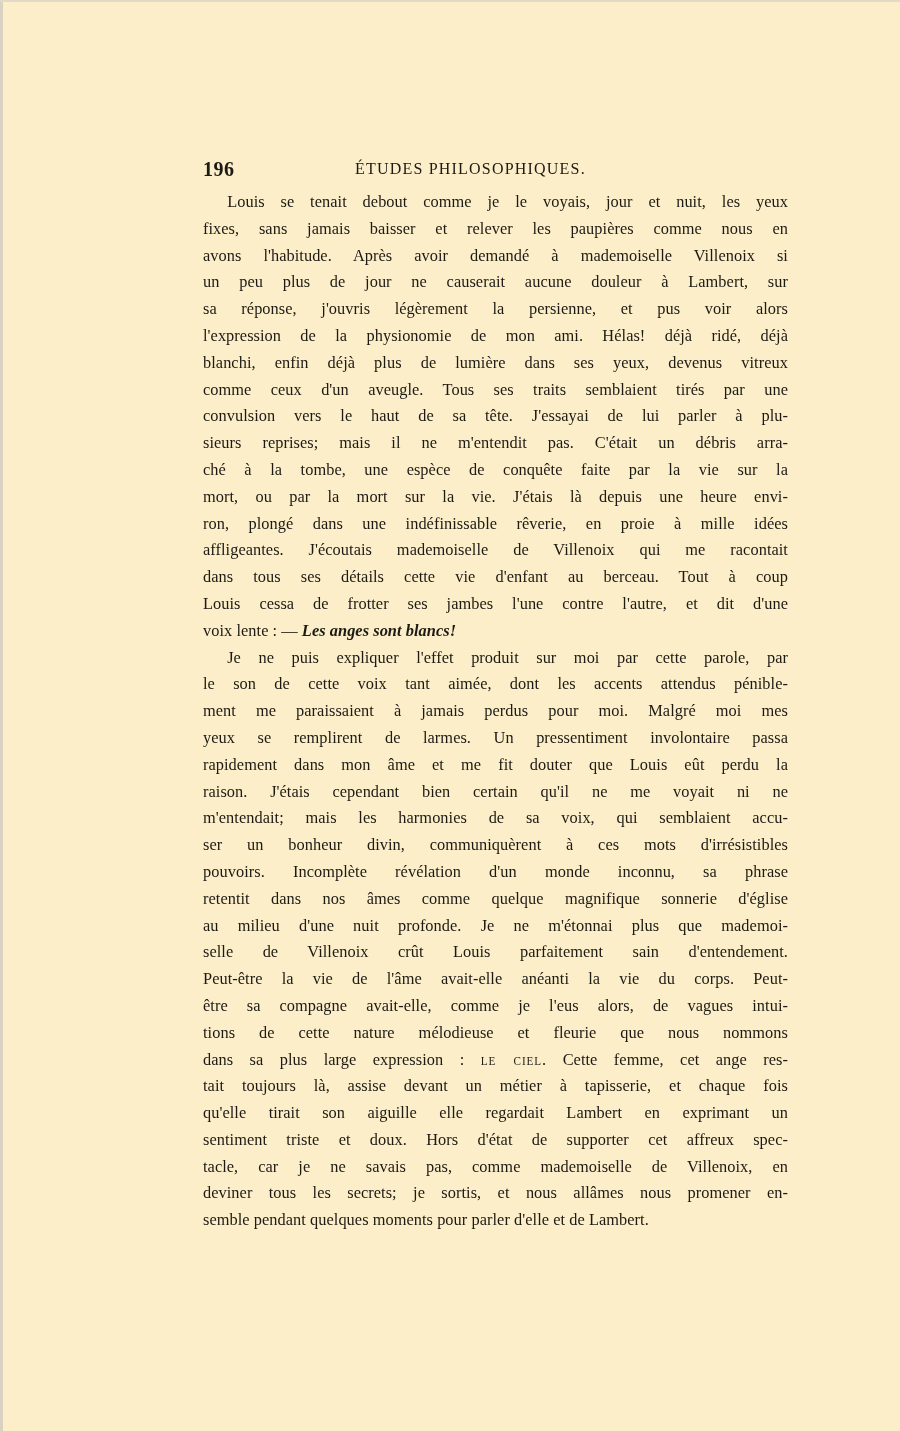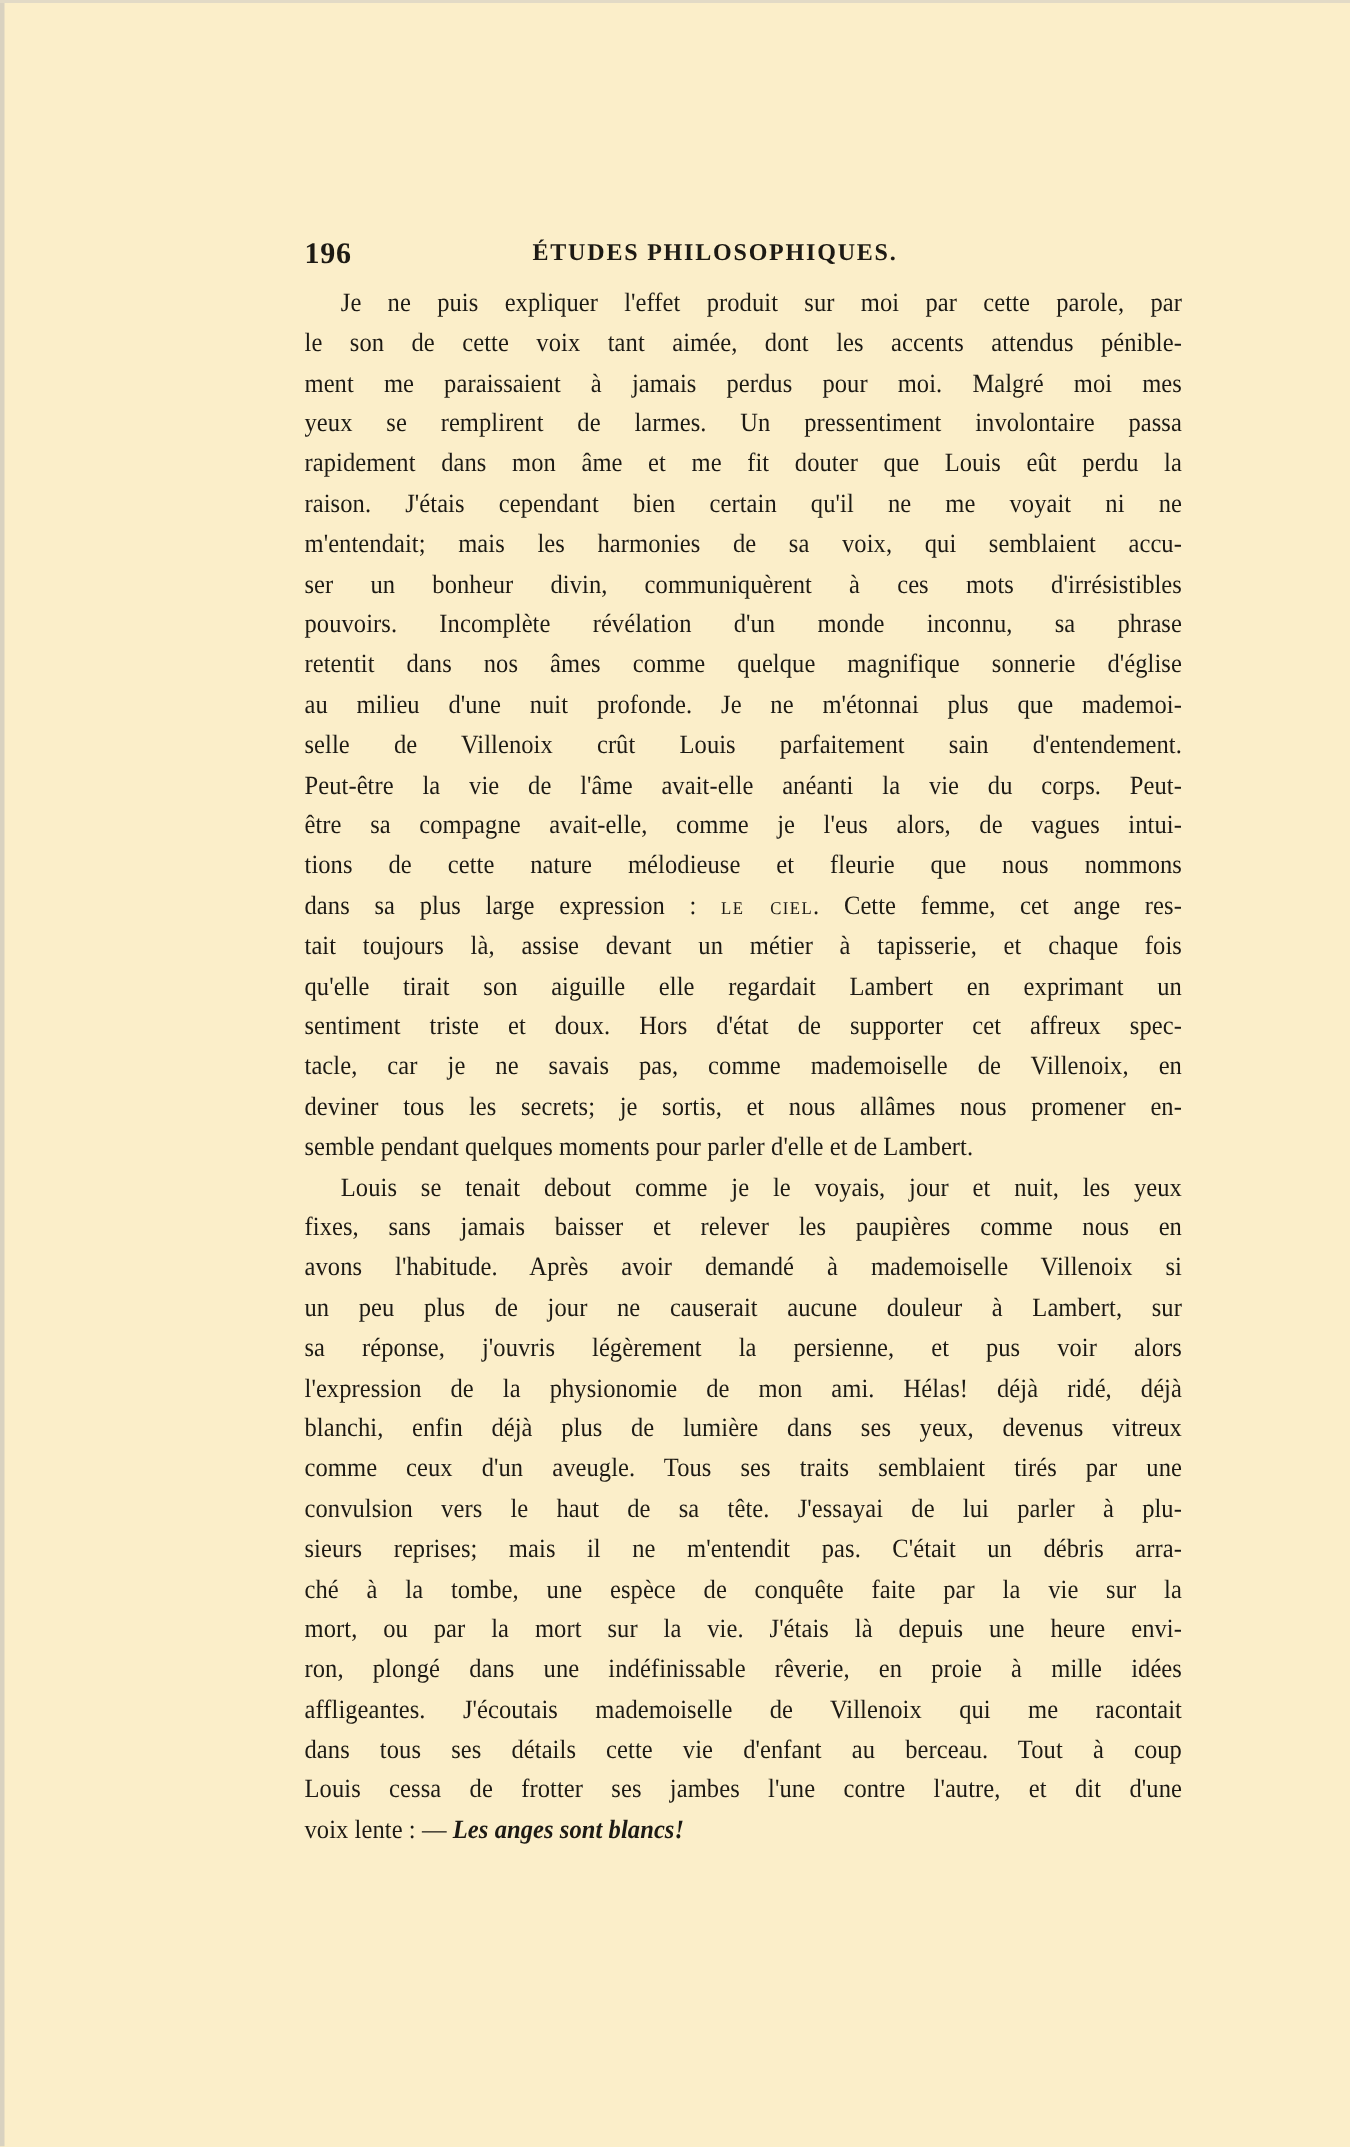--- a/index.html
+++ b/index.html
@@ -21,21 +21,21 @@
   }
   .header {
     position: absolute; left: 203px; top: 158px; width: 585px; height: 24px; text-align: center;
   }
   .page-number {
     position: absolute; left: 0; top: 0;
     font-size: 20px; font-weight: bold; letter-spacing: 0.5px;
   }
   .running-title {
     position: absolute; left: 152px; top: 2px;
-    font-size: 16px; font-weight: bold; letter-spacing: 1.2px;
+    font-size: 16px; font-weight: normal; letter-spacing: 1.2px;
   }
   .body-text {
     position: absolute; left: 203px; top: 188px; width: 585px;
   }
   .line {
     height: 26.8px; line-height: 26.8px;
     font-size: 17.6px;
     text-align: justify; text-align-last: justify;
     white-space: nowrap; overflow: visible;
     letter-spacing: 0.05px;
@@ -52,20 +52,39 @@
 
 <div class="page-edge"></div>
 <div class="page-edge-top"></div>
 
 <div class="header">
   <span class="page-number">196</span>
   <span class="running-title">ÉTUDES PHILOSOPHIQUES.</span>
 </div>
 
 <div class="body-text">
+  <div id="para1">
+      <div class="line indent">Louis se tenait debout comme je le voyais, jour et nuit, les yeux</div>
+      <div class="line">fixes, sans jamais baisser et relever les paupières comme nous en</div>
+      <div class="line">avons l'habitude. Après avoir demandé à mademoiselle Villenoix si</div>
+      <div class="line">un peu plus de jour ne causerait aucune douleur à Lambert, sur</div>
+      <div class="line">sa réponse, j'ouvris légèrement la persienne, et pus voir alors</div>
+      <div class="line">l'expression de la physionomie de mon ami. Hélas! déjà ridé, déjà</div>
+      <div class="line">blanchi, enfin déjà plus de lumière dans ses yeux, devenus vitreux</div>
+      <div class="line">comme ceux d'un aveugle. Tous ses traits semblaient tirés par une</div>
+      <div class="line">convulsion vers le haut de sa tête. J'essayai de lui parler à plu-</div>
+      <div class="line">sieurs reprises; mais il ne m'entendit pas. C'était un débris arra-</div>
+      <div class="line">ché à la tombe, une espèce de conquête faite par la vie sur la</div>
+      <div class="line">mort, ou par la mort sur la vie. J'étais là depuis une heure envi-</div>
+      <div class="line">ron, plongé dans une indéfinissable rêverie, en proie à mille idées</div>
+      <div class="line">affligeantes. J'écoutais mademoiselle de Villenoix qui me racontait</div>
+      <div class="line">dans tous ses détails cette vie d'enfant au berceau. Tout à coup</div>
+      <div class="line">Louis cessa de frotter ses jambes l'une contre l'autre, et dit d'une</div>
+      <div class="line last"><span>voix lente : — </span><span class="italic">Les anges sont blancs!</span></div>
+    </div>
   <div id="para2">
       <div class="line indent">Je ne puis expliquer l'effet produit sur moi par cette parole, par</div>
       <div class="line">le son de cette voix tant aimée, dont les accents attendus pénible-</div>
       <div class="line">ment me paraissaient à jamais perdus pour moi. Malgré moi mes</div>
       <div class="line">yeux se remplirent de larmes. Un pressentiment involontaire passa</div>
       <div class="line">rapidement dans mon âme et me fit douter que Louis eût perdu la</div>
       <div class="line">raison. J'étais cependant bien certain qu'il ne me voyait ni ne</div>
       <div class="line">m'entendait; mais les harmonies de sa voix, qui semblaient accu-</div>
       <div class="line">ser un bonheur divin, communiquèrent à ces mots d'irrésistibles</div>
       <div class="line">pouvoirs. Incomplète révélation d'un monde inconnu, sa phrase</div>
@@ -76,32 +95,13 @@
       <div class="line">être sa compagne avait-elle, comme je l'eus alors, de vagues intui-</div>
       <div class="line">tions de cette nature mélodieuse et fleurie que nous nommons</div>
       <div class="line"><span>dans sa plus large expression : </span><span class="smallcaps">le ciel</span><span>. Cette femme, cet ange res-</span></div>
       <div class="line">tait toujours là, assise devant un métier à tapisserie, et chaque fois</div>
       <div class="line">qu'elle tirait son aiguille elle regardait Lambert en exprimant un</div>
       <div class="line">sentiment triste et doux. Hors d'état de supporter cet affreux spec-</div>
       <div class="line">tacle, car je ne savais pas, comme mademoiselle de Villenoix, en</div>
       <div class="line">deviner tous les secrets; je sortis, et nous allâmes nous promener en-</div>
       <div class="line last">semble pendant quelques moments pour parler d'elle et de Lambert.</div>
     </div>
-  <div id="para1">
-      <div class="line indent">Louis se tenait debout comme je le voyais, jour et nuit, les yeux</div>
-      <div class="line">fixes, sans jamais baisser et relever les paupières comme nous en</div>
-      <div class="line">avons l'habitude. Après avoir demandé à mademoiselle Villenoix si</div>
-      <div class="line">un peu plus de jour ne causerait aucune douleur à Lambert, sur</div>
-      <div class="line">sa réponse, j'ouvris légèrement la persienne, et pus voir alors</div>
-      <div class="line">l'expression de la physionomie de mon ami. Hélas! déjà ridé, déjà</div>
-      <div class="line">blanchi, enfin déjà plus de lumière dans ses yeux, devenus vitreux</div>
-      <div class="line">comme ceux d'un aveugle. Tous ses traits semblaient tirés par une</div>
-      <div class="line">convulsion vers le haut de sa tête. J'essayai de lui parler à plu-</div>
-      <div class="line">sieurs reprises; mais il ne m'entendit pas. C'était un débris arra-</div>
-      <div class="line">ché à la tombe, une espèce de conquête faite par la vie sur la</div>
-      <div class="line">mort, ou par la mort sur la vie. J'étais là depuis une heure envi-</div>
-      <div class="line">ron, plongé dans une indéfinissable rêverie, en proie à mille idées</div>
-      <div class="line">affligeantes. J'écoutais mademoiselle de Villenoix qui me racontait</div>
-      <div class="line">dans tous ses détails cette vie d'enfant au berceau. Tout à coup</div>
-      <div class="line">Louis cessa de frotter ses jambes l'une contre l'autre, et dit d'une</div>
-      <div class="line last"><span>voix lente : — </span><span class="italic">Les anges sont blancs!</span></div>
-    </div>
 </div>
 
 </body></html>

